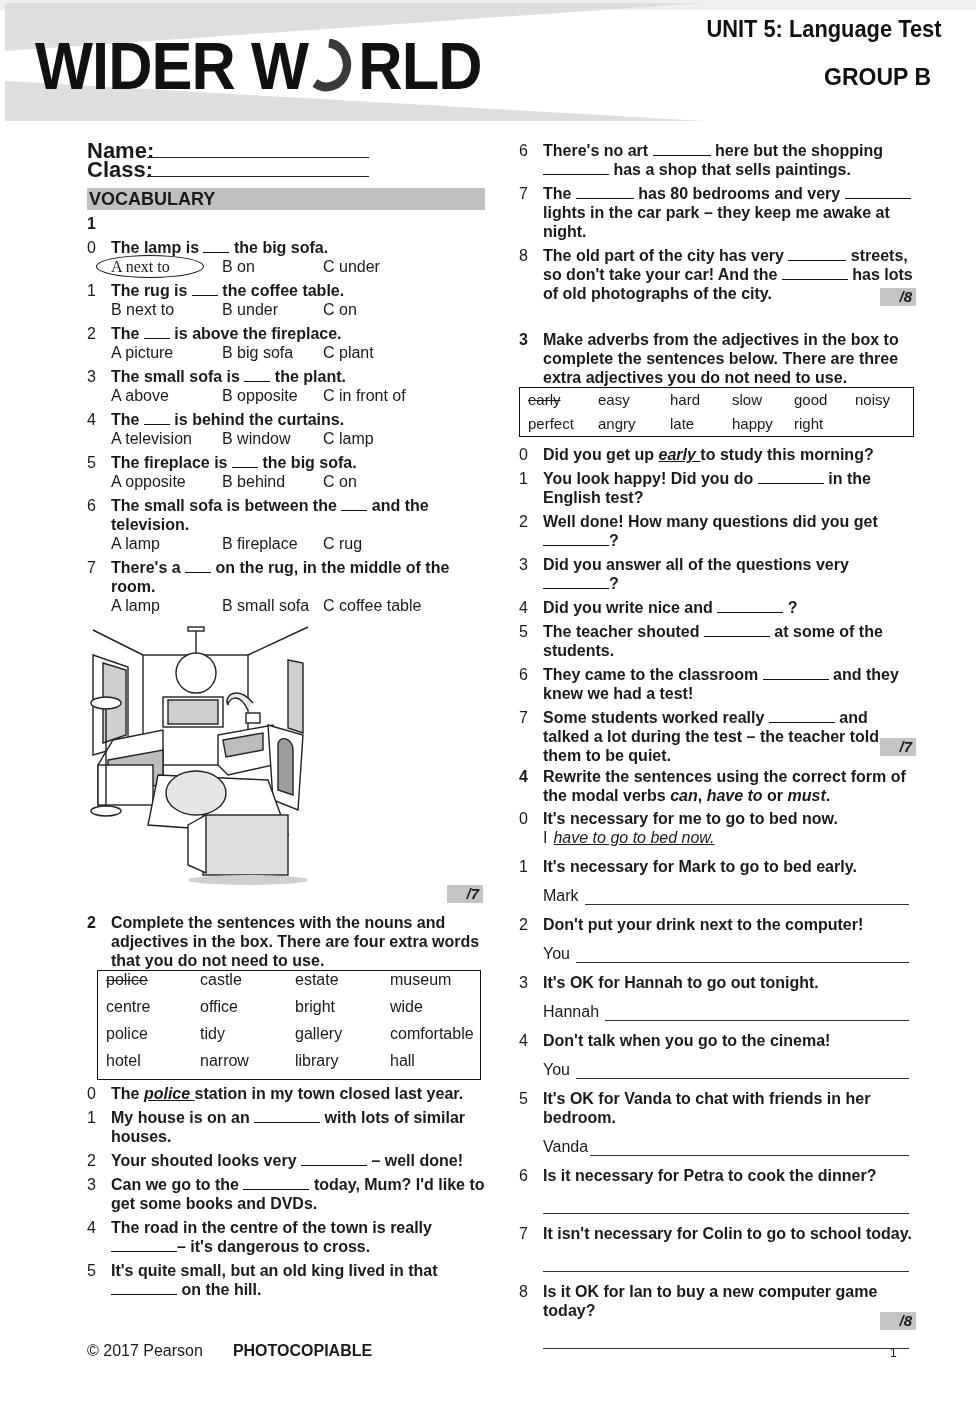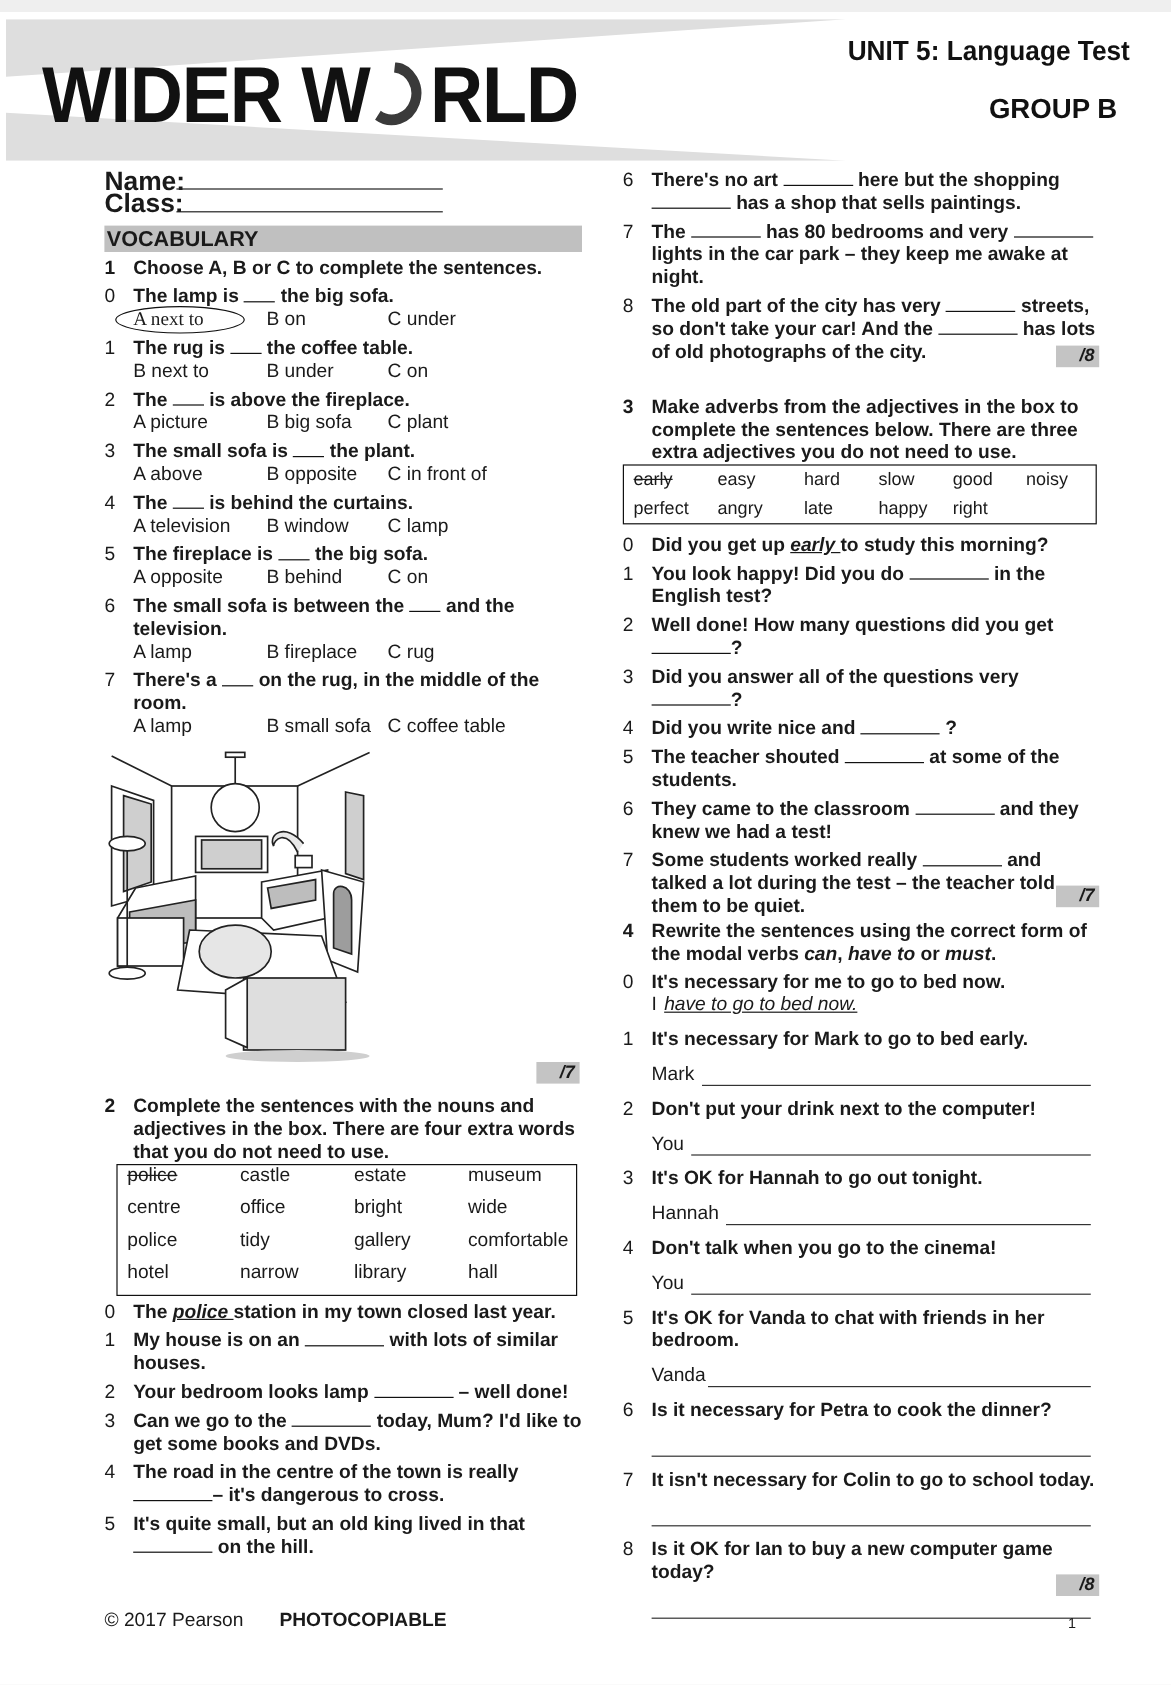--- a/index.html
+++ b/index.html
@@ -2,21 +2,21 @@
 <html><head>
 <meta charset="utf-8">
 <style>
   * { box-sizing: border-box; margin: 0; padding: 0; }
   html, body { width: 976px; height: 1404px; background: #f2f2f2; }
   body { font-family: "Liberation Sans", sans-serif; color: #1a1a1a; position: relative; overflow: hidden; }
   .page { position: absolute; left: 0; top: 0; width: 976px; height: 1404px; background: #fff; }
   .page-edge { position: absolute; left: 0; top: 0; width: 976px; height: 10px; background: #efefef; }
 
   
-  .header { position: absolute; left: 5px; top: 16px; width: 971px; height: 118px; }
+  .header { position: absolute; left: 5px; top: 3px; width: 971px; height: 118px; }
   .header-band { position: absolute; left: 0; top: 0; width: 700px; height: 118px; }
   .brand { position: absolute; left: 30px; top: 30px; font-weight: bold; font-size: 66px; letter-spacing: -1px; color: #111; line-height: 66px; transform: scaleX(0.93); transform-origin: left; white-space: nowrap; }
   .brand .o-ring { display: inline-block; width: 50px; height: 54px; position: relative; vertical-align: -4px; margin: 0 2px; }
   .unit-title { position: absolute; right: 35px; top: 13px; font-size: 23px; font-weight: bold; color: #111; transform: scaleX(0.95); transform-origin: right; }
   .group-title { position: absolute; right: 45px; top: 61px; font-size: 23px; font-weight: bold; color: #111; }
 
   .col { position: absolute; font-size: 16px; line-height: 19px; }
   .col-left { left: 87px; top: 141px; width: 400px; }
   .col-right { left: 519px; top: 141px; width: 400px; }
 
@@ -77,21 +77,20 @@
     </div>
     <div class="name-row">
       <span class="lbl">Class:</span>
       <span class="line"></span>
     </div>
 
     <div class="section-bar" style="margin-top:9px;width:398px;">VOCABULARY</div>
 
     <div class="task-title" style="margin-top:4px;">
       <span class="num">1</span>
-      <span>Choose A, B or C to complete the sentences.</span>
     </div>
 
     <div id="task1-items">
         <div style="margin-top:5px">
           <div class="item">
             <span class="num">0</span>
             <span class="txt"><span>The lamp is</span> <span class="blank" style="width:26px"></span> <span>the big sofa.</span></span>
           </div>
           <div class="opts">
             <span class="o1 circled">A next to</span>
@@ -241,21 +240,21 @@
         <div class="item" style="margin-top:2px">
           <span class="num">0</span>
           <span class="txt"><span>The </span><span class="ans"> police </span><span> station in my town closed last year.</span></span>
         </div>
         <div class="item" style="margin-top:5px">
           <span class="num">1</span>
           <span class="txt"><span>My house is on an </span><span class="blank" style="width:66px"></span><span> with lots of similar houses.</span></span>
         </div>
         <div class="item" style="margin-top:5px">
           <span class="num">2</span>
-          <span class="txt"><span>Your bedroom looks lamp </span><span class="blank" style="width:66px"></span><span> – well done!</span></span>
+          <span class="txt"><span>Your shouted looks very </span><span class="blank" style="width:66px"></span><span> – well done!</span></span>
         </div>
         <div class="item" style="margin-top:5px">
           <span class="num">3</span>
           <span class="txt"><span>Can we go to the </span><span class="blank" style="width:66px"></span><span> today, Mum? I'd like to get some books and DVDs.</span></span>
         </div>
         <div class="item" style="margin-top:5px">
           <span class="num">4</span>
           <span class="txt"><span>The road in the centre of the town is really </span><span class="blank" style="width:66px"></span><span>– it's dangerous to cross.</span></span>
         </div>
         <div class="item" style="margin-top:5px">

